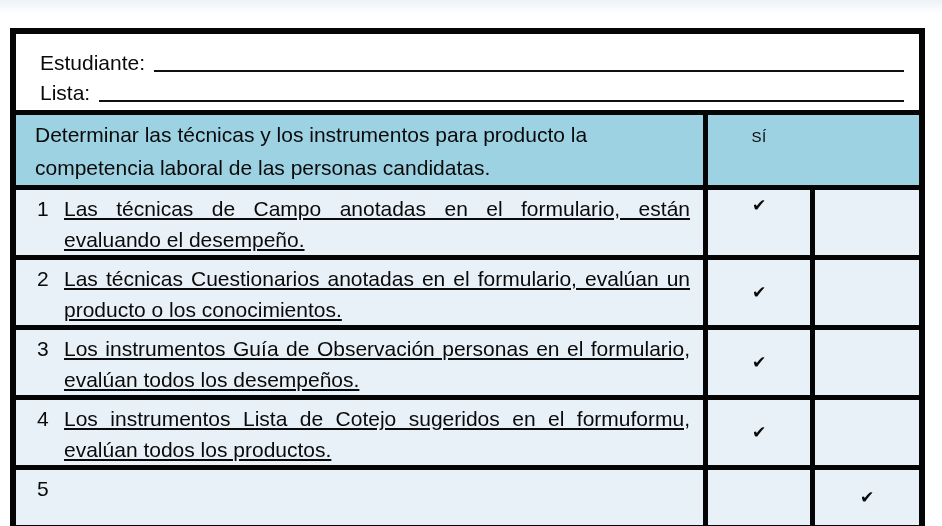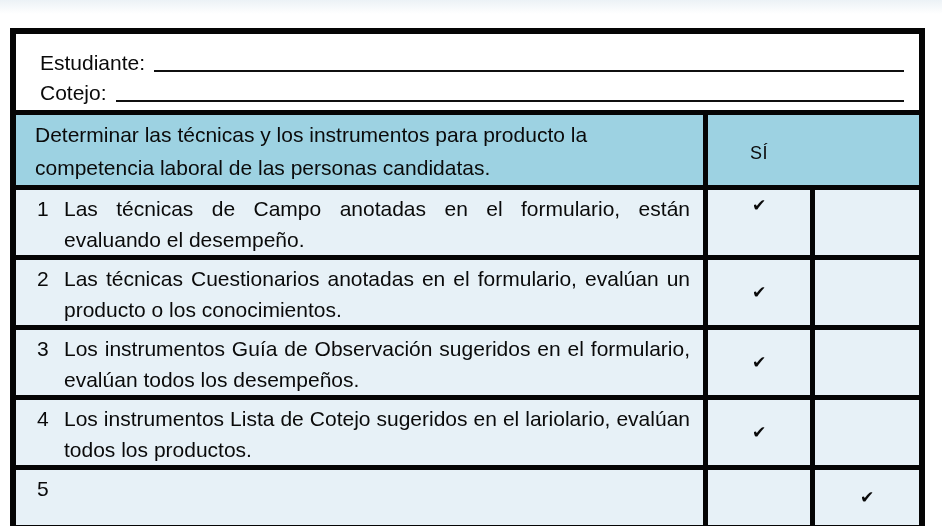--- a/index.html
+++ b/index.html
@@ -59,34 +59,34 @@
   .header-row { min-height: 70px; background: var(--header-bg); }
   .cell { }
   .ccell { border-left: 5px solid var(--border); }
   .header-title {
     padding: 3px 18px 0 19px;
     font-size: 21px;
     line-height: 33px;
     text-align: left;
   }
   .header-col {
-    padding-top: 28px;
+    padding-top: 13px;
     text-align: center;
-    font-size: 18px;
+    font-size: 15px;
     letter-spacing: 0.5px;
   }
   .qcell {
     display: flex;
     align-items: flex-start;
     padding: 3px 13px 0 21px;
     font-size: 21px;
     line-height: 31px;
   }
   .num { flex: 0 0 27px; }
-  .qtext { flex: 1; text-align: justify; }
+  .qtext { flex: 1; text-align: justify; text-decoration: underline; }
   .check-cell {
     display: flex;
     align-items: center;
     justify-content: center;
   }
   .check {
     font-family: "DejaVu Sans", sans-serif;
     font-size: 17px;
     font-weight: bold;
     line-height: 1;
@@ -102,21 +102,21 @@
 <body>
 
 <div class="frame">
 
   <div class="top-section">
     <div class="field-row">
       <span class="field-label">Estudiante:</span>
       <span class="field-line"></span>
     </div>
     <div class="field-row">
-      <span class="field-label">Cotejo:</span>
+      <span class="field-label">Lista:</span>
       <span class="field-line"></span>
     </div>
   </div>
 
   <div class="qtable">
 
     <div class="trow header-row">
       <div class="cell header-title">Determinar las técnicas y los instrumentos para producto la competencia laboral de las personas candidatas.</div>
       <div class="cell ccell header-col">SÍ</div>
     </div>
@@ -143,34 +143,34 @@
           <span class="check">✔</span>
         </div>
       <div class="cell ccell check-cell">
           <span class="check"></span>
         </div>
     </div>
 
     <div class="trow">
       <div class="cell qcell">
         <span class="num">3</span>
-        <span class="qtext">Los instrumentos Guía de Observación sugeridos en el formulario, evalúan todos los desempeños.</span>
+        <span class="qtext">Los instrumentos Guía de Observación personas en el formulario, evalúan todos los desempeños.</span>
       </div>
       <div class="cell ccell check-cell">
           <span class="check">✔</span>
         </div>
       <div class="cell ccell check-cell">
           <span class="check"></span>
         </div>
     </div>
 
     <div class="trow">
       <div class="cell qcell">
         <span class="num">4</span>
-        <span class="qtext">Los instrumentos Lista de Cotejo sugeridos en el lario­lario, evalúan todos los productos.</span>
+        <span class="qtext">Los instrumentos Lista de Cotejo sugeridos en el formu­formu, evalúan todos los productos.</span>
       </div>
       <div class="cell ccell check-cell">
           <span class="check">✔</span>
         </div>
       <div class="cell ccell check-cell">
           <span class="check"></span>
         </div>
     </div>
 
     <div class="trow">

